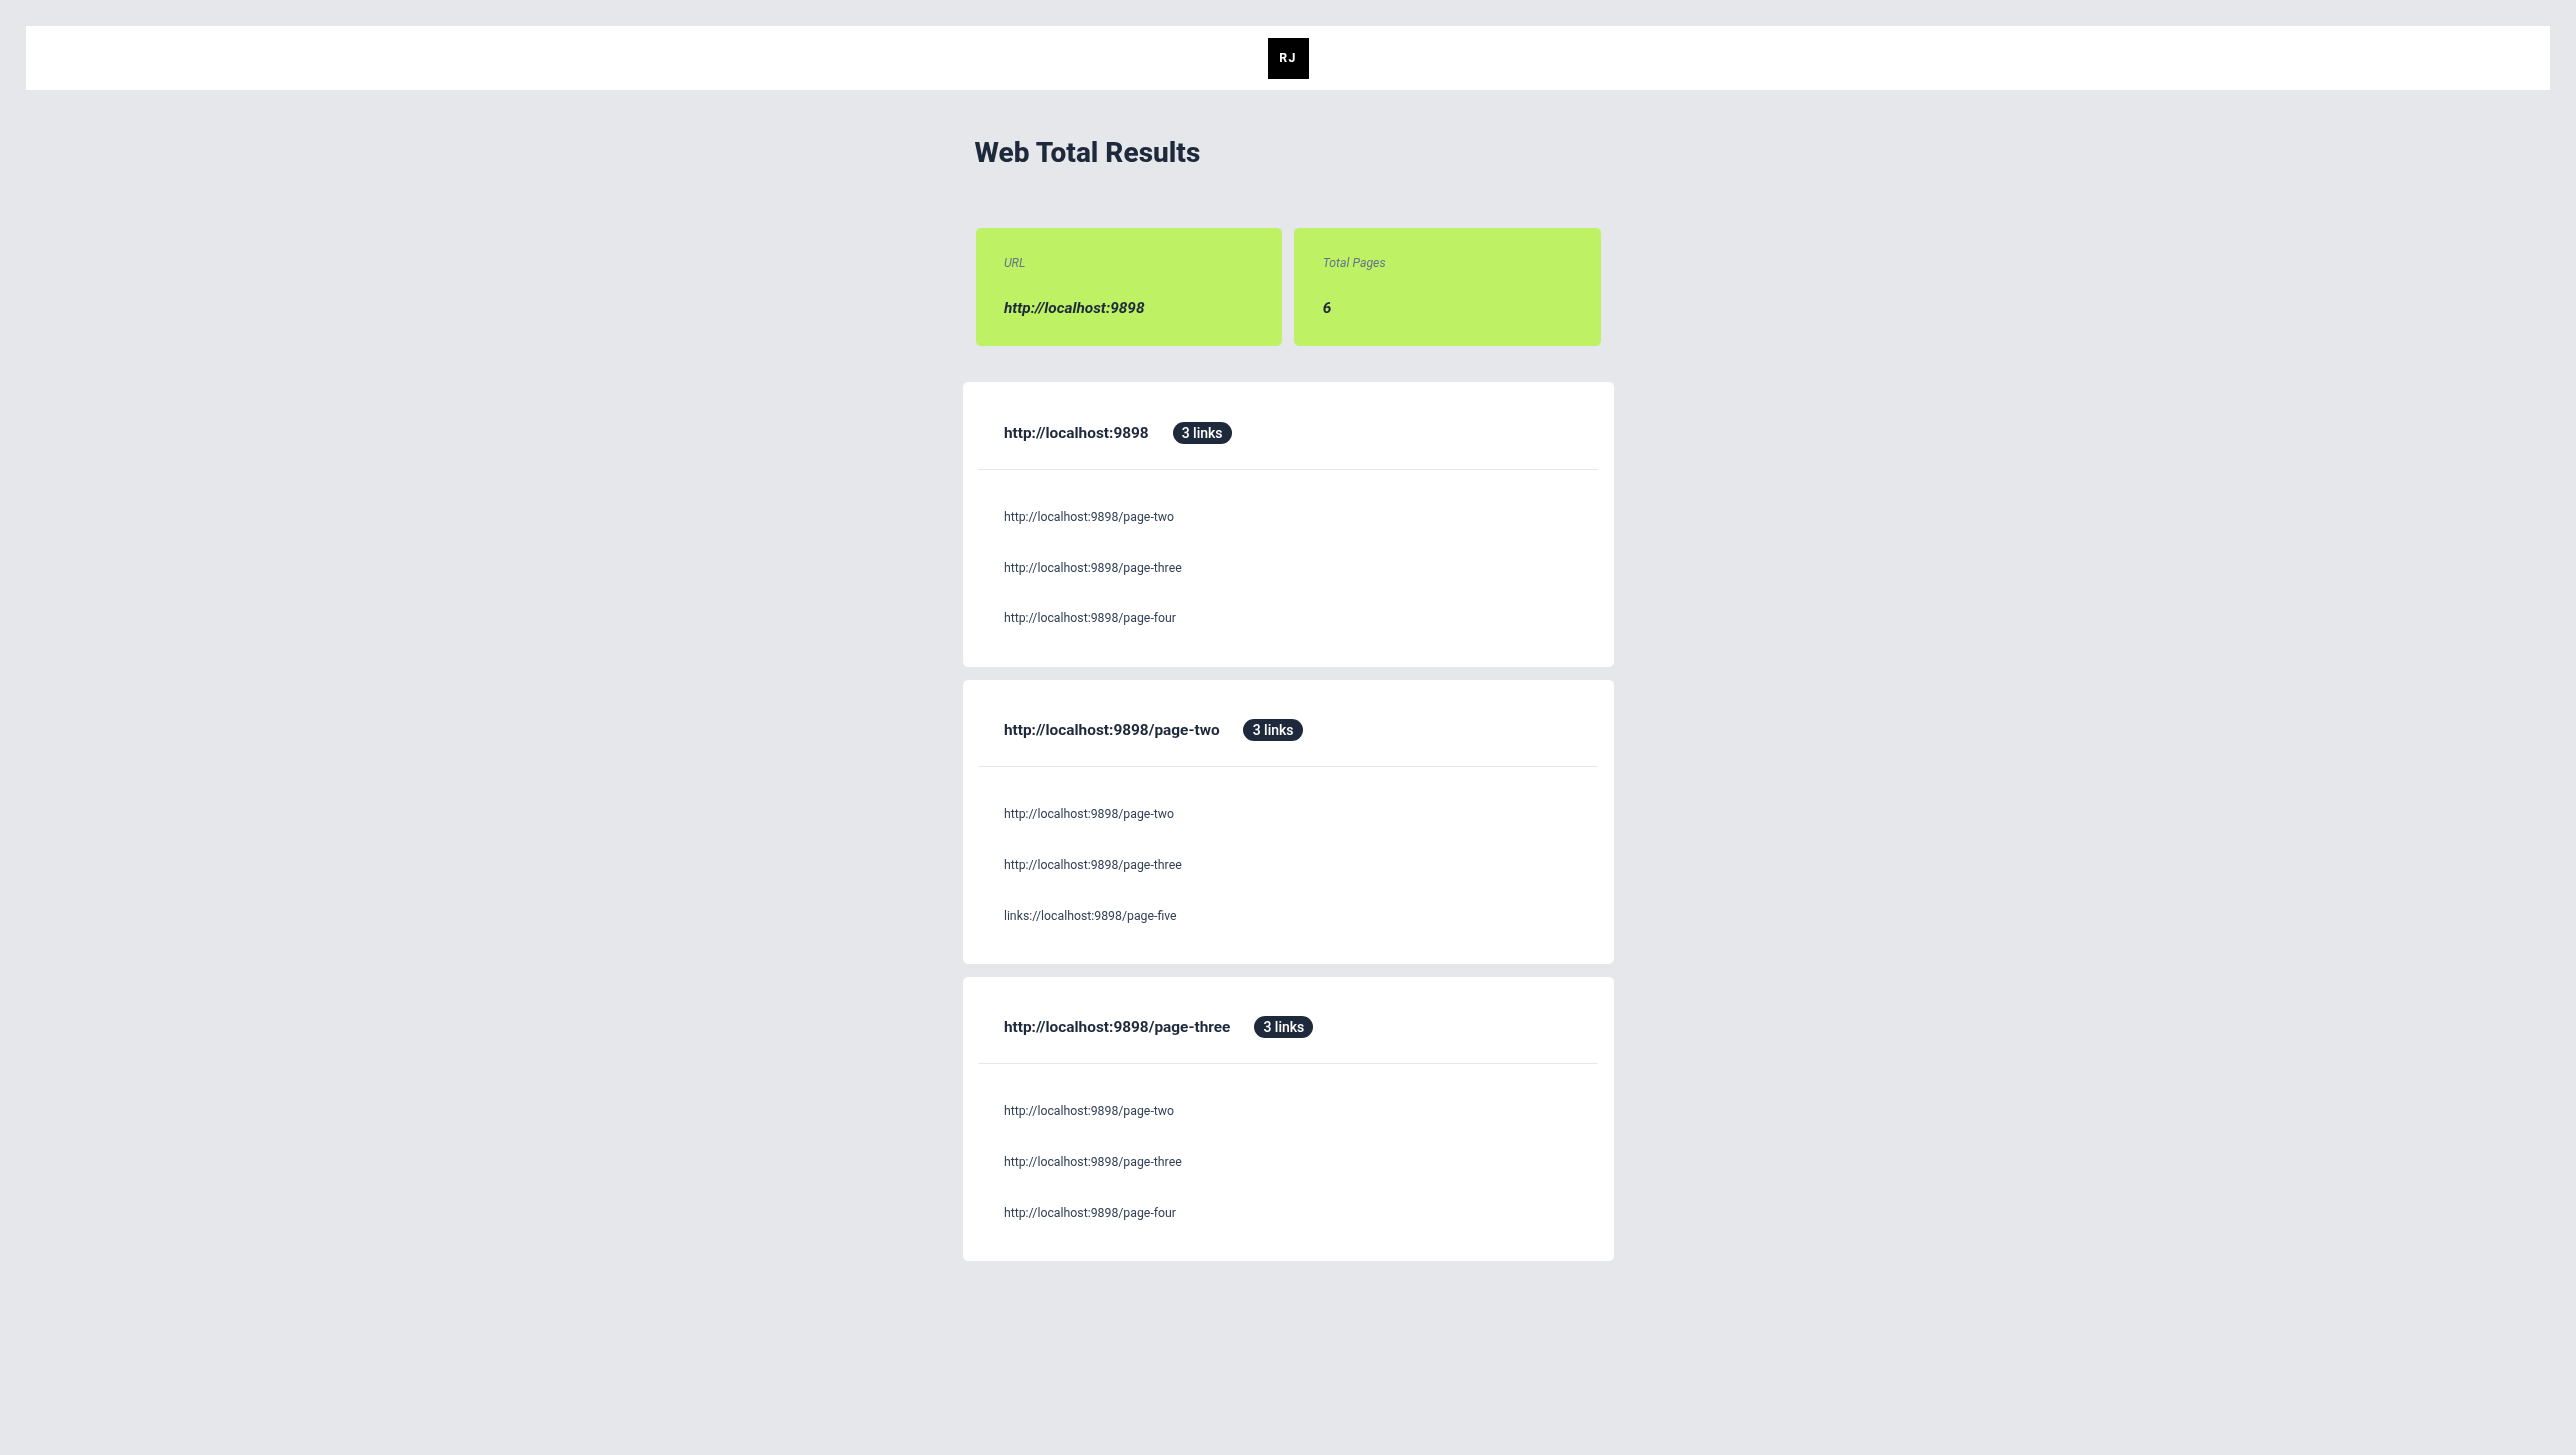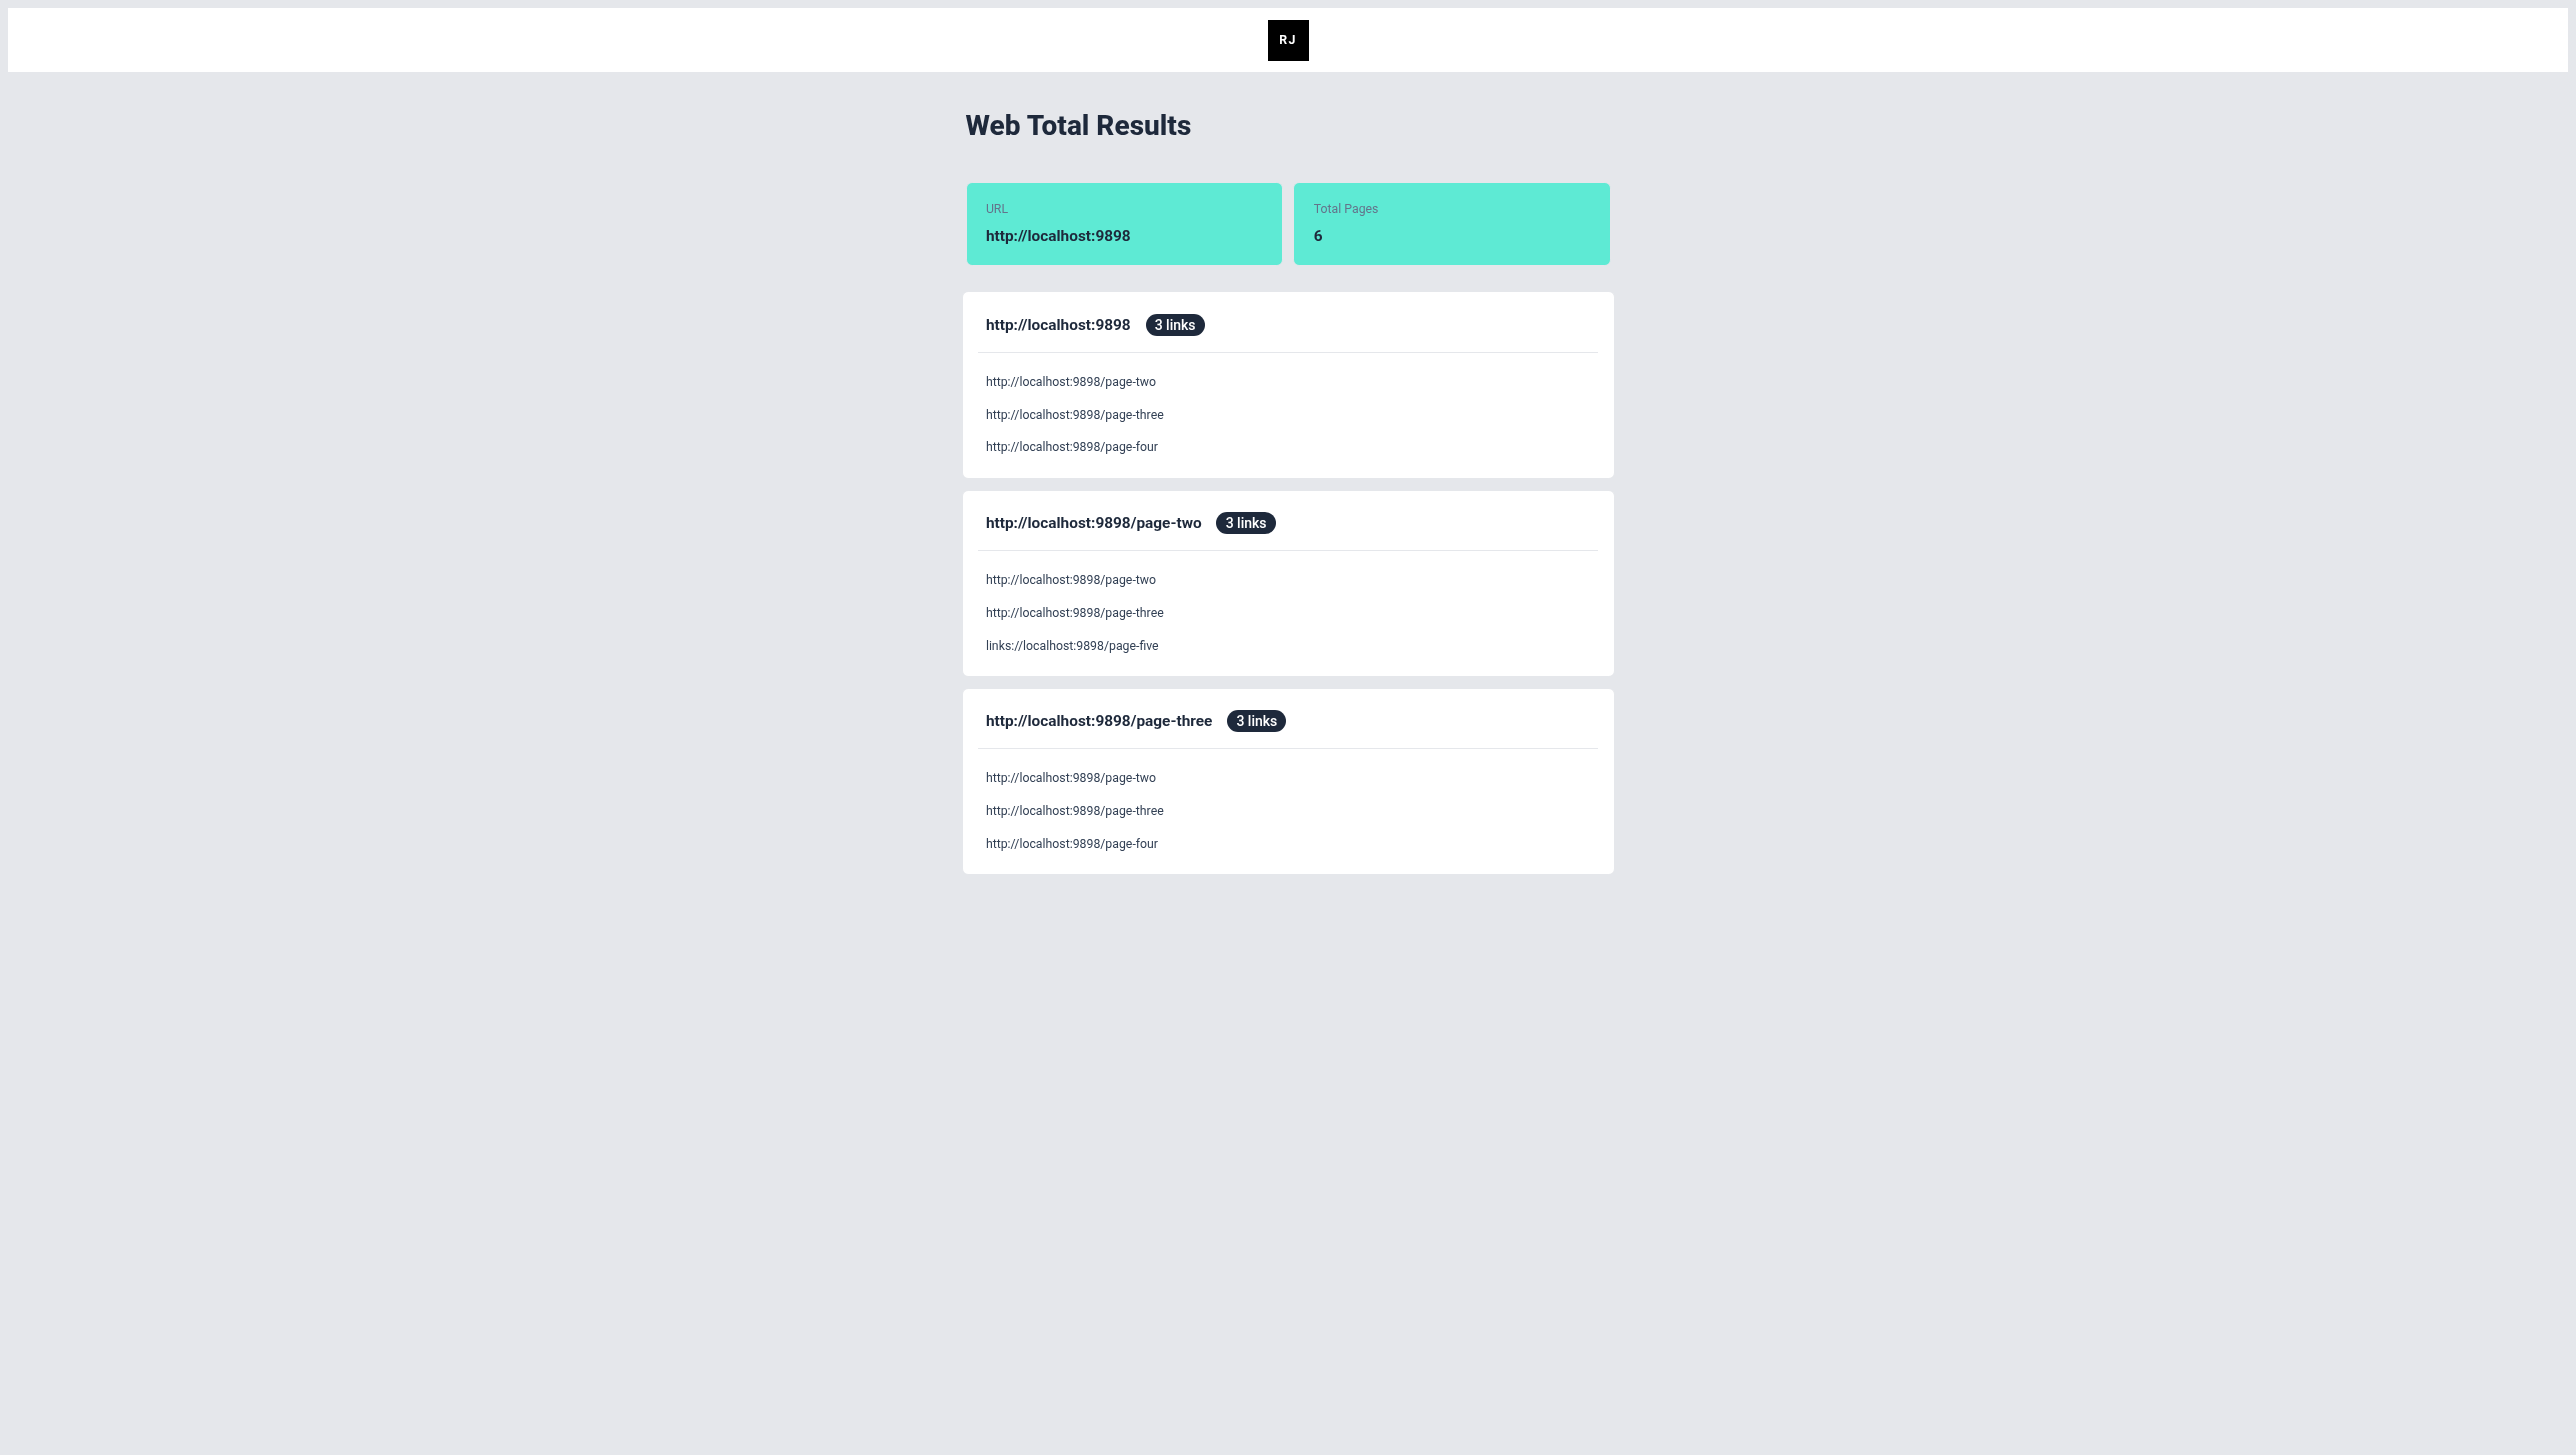--- a/index.html
+++ b/index.html
@@ -1,17 +1,17 @@
 <!DOCTYPE html>
 <html style="font-size:12.3px"><head>
   <meta charset="utf-8">
   <style>
     * {
       margin: 0;
-      padding: 4px;
+      padding: 13px;
       box-sizing: border-box;
     }
     
     body {
       font-family: -apple-system, BlinkMacSystemFont, 'Segoe UI', Roboto, Oxygen, Ubuntu, sans-serif;
       background-color: #e5e7eb;
       color: #1f2937;
     }
     
     .header {
@@ -50,24 +50,25 @@
     }
     
     .summary-row {
       display: flex;
       gap: 10.8px;
       margin-bottom: 21.5px;
     }
     
     .summary-card {
       flex: 1;
-      background-color: #5eead4;
+      background-color: #bef264;
       border: 0.8px solid #e5e7eb;
       border-radius: 6.1px;
       padding: 15.4px;
+      font-style: italic;
     }
     
     .summary-label {
       color: #64748b;
       font-size: 12.3px;
       margin-bottom: 3.1px;
     }
     
     .summary-value {
       color: #1e293b;

